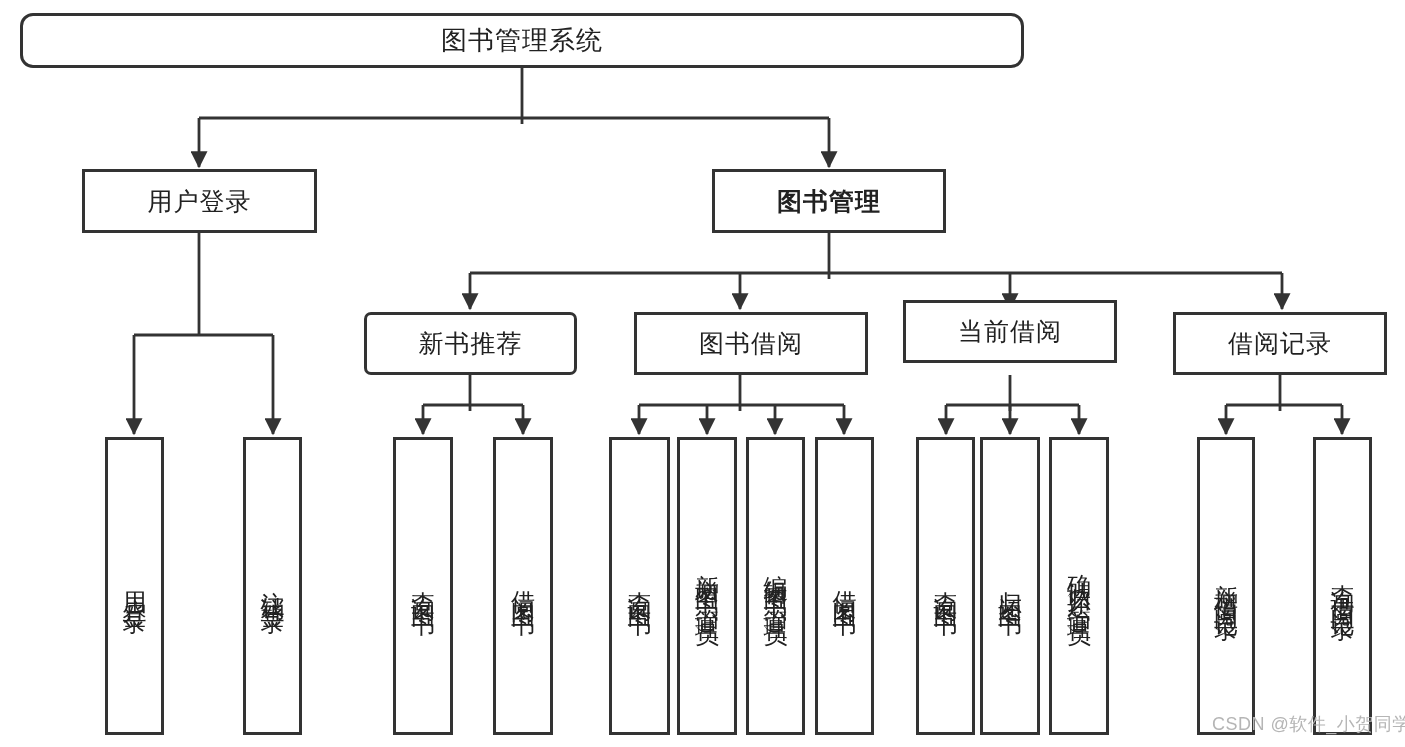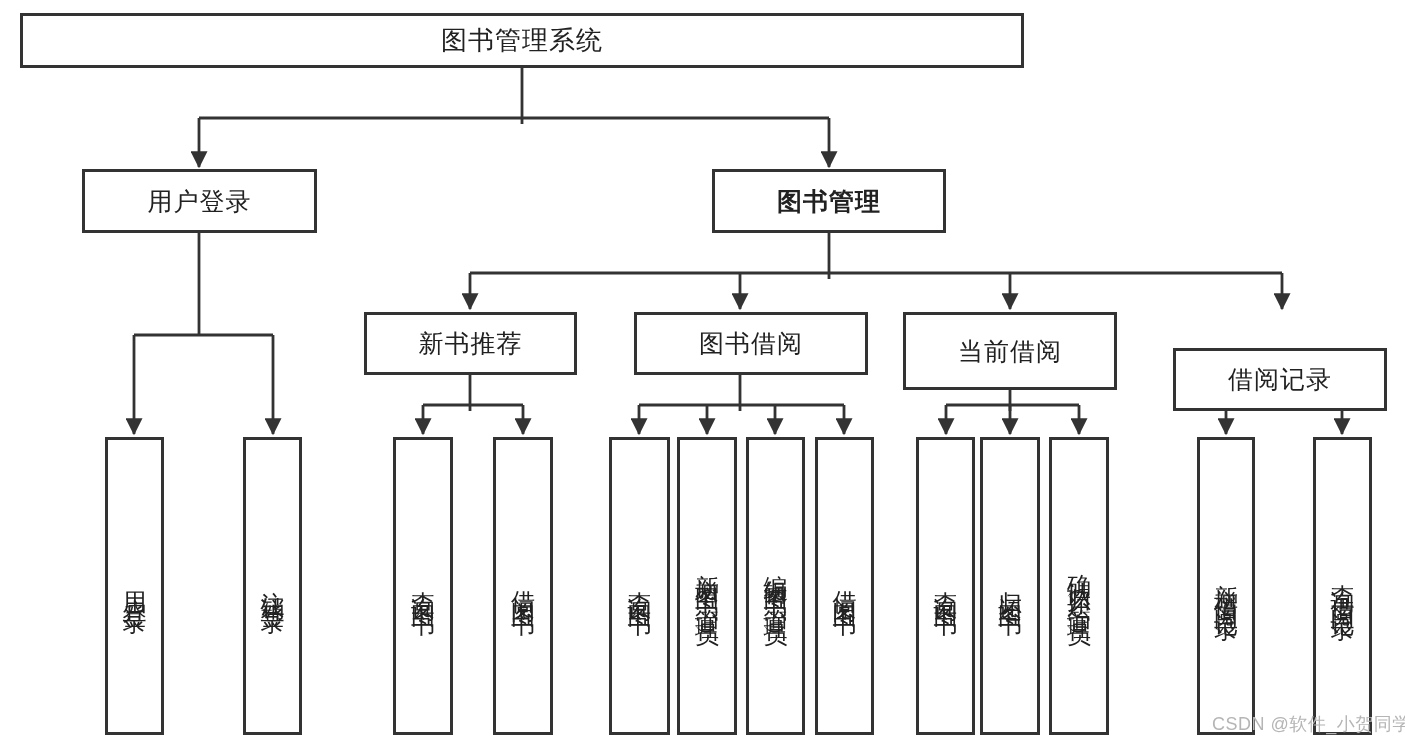--- a/index.html
+++ b/index.html
@@ -23,21 +23,21 @@
     border: 3px solid #333333;
     background: #ffffff;
     color: #212121;
     display: flex;
     align-items: center;
     justify-content: center;
     z-index: 2;
     letter-spacing: 1px;
   }
   .node.h { font-size: 25px; }
-  .node.root { font-size: 26px; }
+  .node.root { font-size: 26px; border-radius: 13px; }
   .node.v {
     writing-mode: vertical-rl;
     text-orientation: mixed;
     font-size: 24px;
     letter-spacing: 7px;
     line-height: 1.0;
     text-align: center;
   }
   #watermark {
     position: absolute;
@@ -103,24 +103,24 @@
       <path d="M1226 405 V434" marker-end="url(#ah)"></path>
       <path d="M1342 405 V434" marker-end="url(#ah)"></path>
     </g>
   </svg>
 
   <div class="node h root" style="left:20px; top:13px; width:1004px; height:55px;">图书管理系统</div>
 
   <div class="node h" style="left:82px; top:169px; width:235px; height:64px;">用户登录</div>
   <div class="node h" style="left:712px; top:169px; width:234px; height:64px;font-weight:bold;">图书管理</div>
 
-  <div class="node h" style="left:364px; top:312px; width:213px; height:63px;">新书推荐</div>
+  <div class="node h" style="left:364px; top:312px; width:213px; height:63px;border-radius:7px;">新书推荐</div>
   <div class="node h" style="left:634px; top:312px; width:234px; height:63px;">图书借阅</div>
-  <div class="node h" style="left:903px; top:312px; width:214px; height:78px;">当前借阅</div>
-  <div class="node h" style="left:1173px; top:312px; width:214px; height:63px;margin-top:36px;">借阅记录</div>
+  <div class="node h" style="left:903px; top:300px; width:214px; height:63px;">当前借阅</div>
+  <div class="node h" style="left:1173px; top:312px; width:214px; height:63px;">借阅记录</div>
 
   <div class="node v" style="left:105px; top:437px; width:59px; height:298px;">用户登录</div>
   <div class="node v" style="left:243px; top:437px; width:59px; height:298px;">注销登录</div>
 
   <div class="node v" style="left:393px; top:437px; width:60px; height:298px;">查询图书</div>
   <div class="node v" style="left:493px; top:437px; width:60px; height:298px;">借阅图书</div>
 
   <div class="node v" style="left:609px; top:437px; width:61px; height:298px;">查询图书</div>
   <div class="node v" style="left:677px; top:437px; width:60px; height:298px;">新增图书（管理员）</div>
   <div class="node v" style="left:746px; top:437px; width:59px; height:298px;">编辑图书（管理员）</div>

